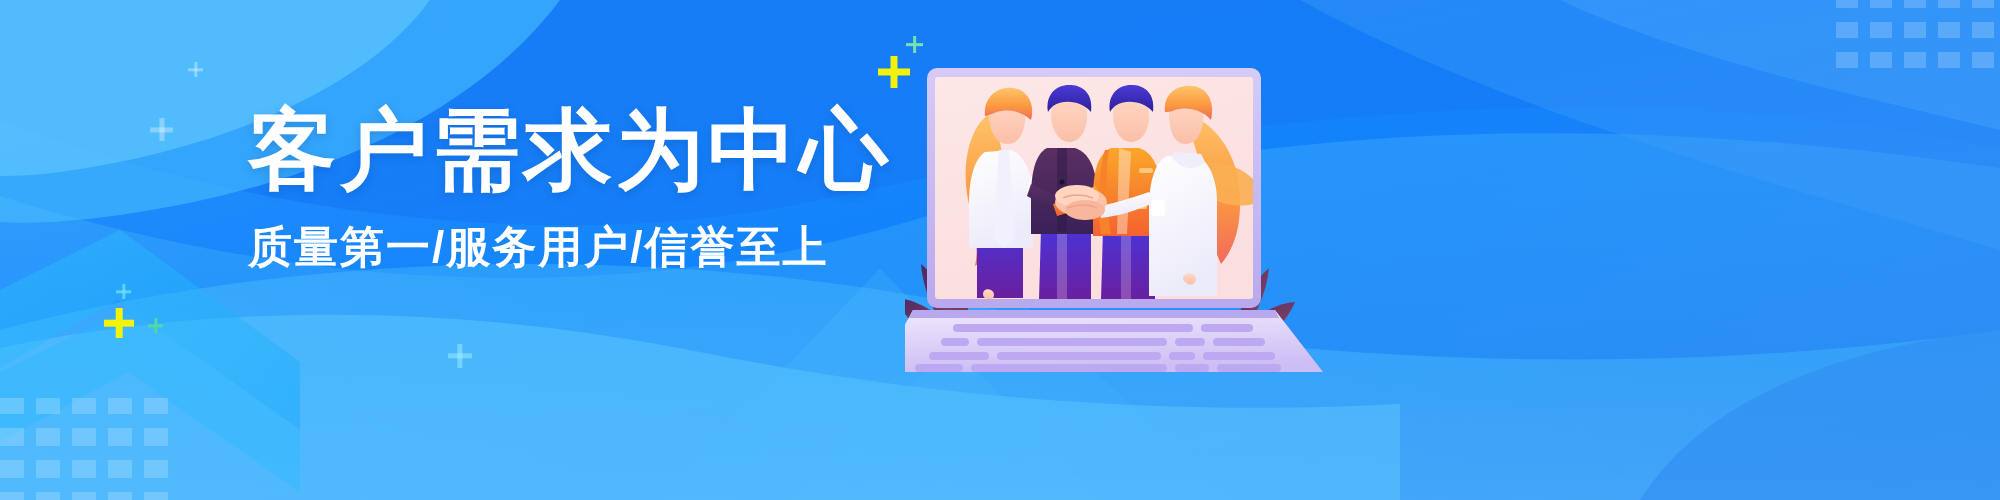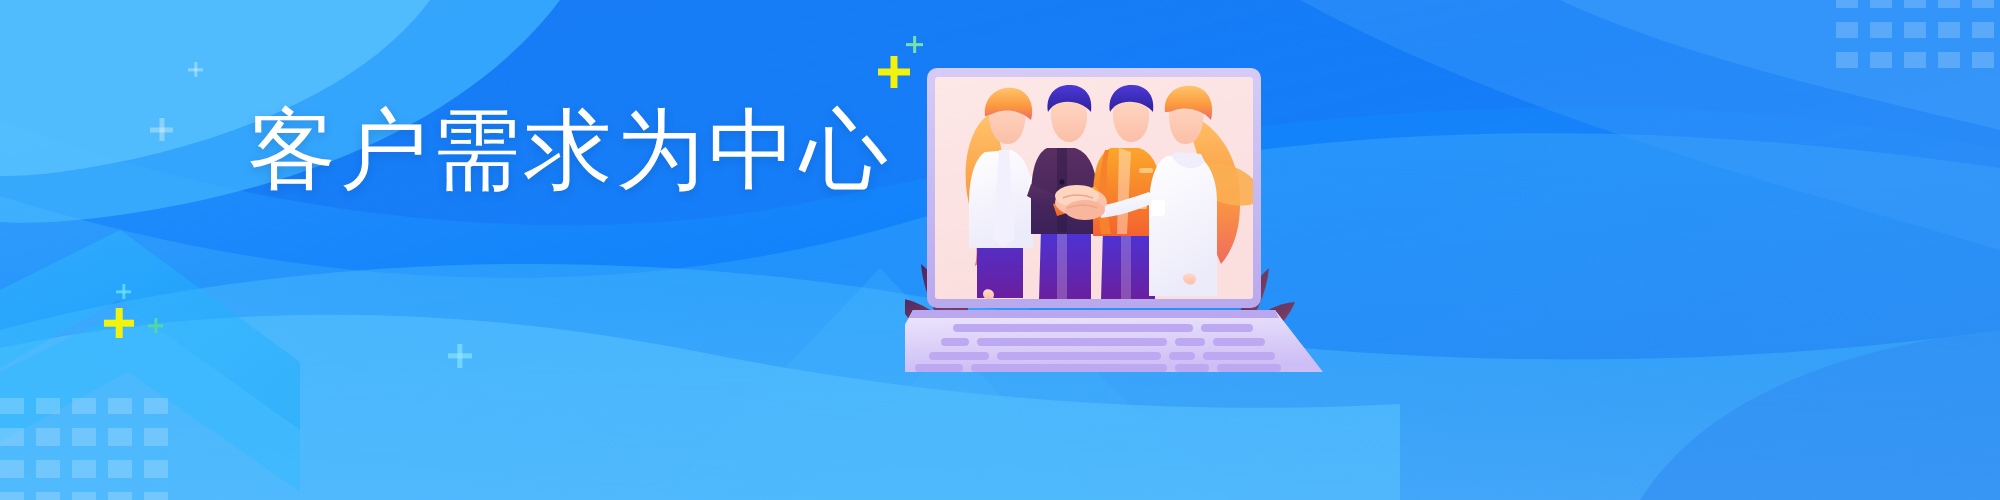--- a/index.html
+++ b/index.html
@@ -12,21 +12,21 @@
   #banner {
     position:relative;
     width:2000px; height:500px;
     overflow:hidden;
     background:linear-gradient(115deg,#1f8bfb 0%,#1283fb 30%,#0d7cf7 60%,#2a7ef0 100%);
   }
   .layer { position:absolute; top:0; left:0; width:2000px; height:500px; }
   .txt-block { position:absolute; left:248px; top:104px; width:640px; }
   .headline {
     font-size:88px;
-    font-weight:normal;
+    font-weight:bold;
     color:#ffffff;
     letter-spacing:4px;
     line-height:1.05;
     white-space:nowrap;
     text-shadow:0 3px 10px rgba(3,50,120,.20);
     font-family:"Liberation Sans","DejaVu Sans",sans-serif;
   }
   .subline {
     margin-top:22px;
     font-size:44px;
@@ -174,20 +174,21 @@
     <i class="h"></i>
       <i class="v"></i>
     </div>
   <div class="plus" style="left:906px;top:36px;width:17px;height:17px;color:#74e2ad;">
     <i class="h"></i>
       <i class="v"></i>
     </div>
 
   <div class="txt-block">
     <div class="headline">客户需求为中心</div>
+    <div class="subline">质量第一/服务用户/信誉至上</div>
   </div>
 
   <div class="illus">
     <svg viewBox="0 0 420 330" width="420" height="330">
       <defs>
         <linearGradient id="scr" x1="0" y1="0" x2="0.4" y2="1">
           <stop offset="0%" stop-color="#fde7e7"></stop>
           <stop offset="100%" stop-color="#fbdede"></stop>
         </linearGradient>
         <linearGradient id="lidG" x1="0" y1="0" x2="0" y2="1">

